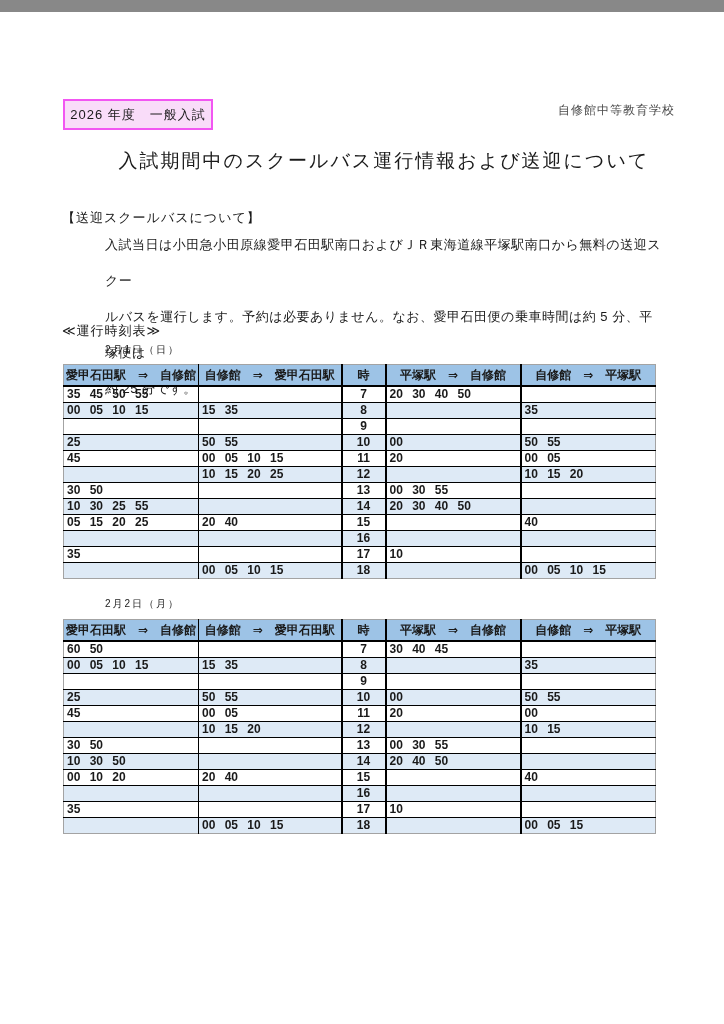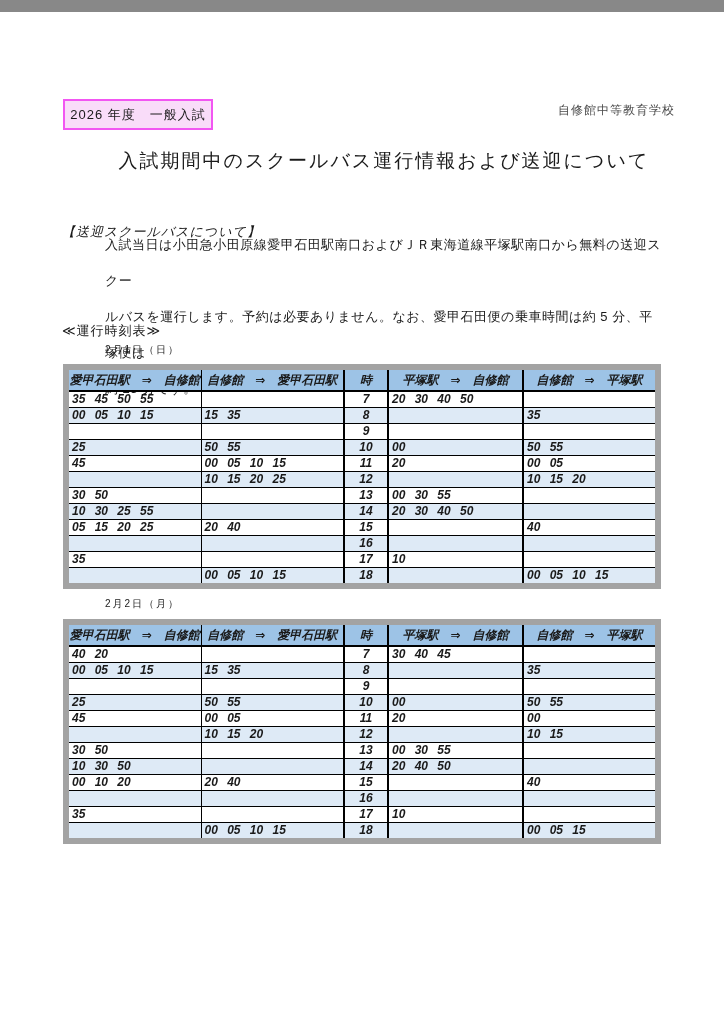--- a/index.html
+++ b/index.html
@@ -14,32 +14,31 @@
     font-size:13px; line-height:27px; text-align:center; letter-spacing:1px;
   }
   .school-name {
     position:absolute; top:90px; right:49px;
     font-size:12px; color:#4a4a4a; letter-spacing:1px;
   }
   .doc-title {
     position:absolute; left:0; right:0; top:136px; margin:0;
     text-align:center; font-size:19px; font-weight:normal; letter-spacing:2px;padding-left:44px;
   }
-  .section-heading { position:absolute; left:62px; top:211px; font-size:13px; letter-spacing:1px;font-style:italic; }
+  .section-heading { position:absolute; left:62px; top:197px; font-size:13px; letter-spacing:1px; }
   .body-text { position:absolute; left:105px; top:215px; width:560px; font-size:13px; line-height:36px; letter-spacing:0.5px; }
   .tt-heading { position:absolute; left:62px; top:310px; font-size:13px; letter-spacing:1px; }
   .date-label { position:absolute; left:105px; font-size:10px; letter-spacing:2px; }
   .date1 { top:331px; }
   .date2 { top:585px; }
 
   table.bus-table {
     position:absolute; left:63px; width:592px;
     border-collapse:collapse; table-layout:fixed;
-    border:6px solid #a3a3a3;
-    font-style:italic;
+    border:1px solid #a3a3a3;
   }
   .t1 { top:352px; }
   .t2 { top:607px; }
   table.bus-table th {
     background:var(--header-blue,#9DC3E6);
     border-bottom:2px solid #000;
     font-size:12px; font-weight:bold; height:20px; padding:0;
     text-align:center; overflow:hidden; white-space:nowrap;
   }
   table.bus-table td {
@@ -190,21 +189,21 @@
         <tr>
           <th class="col-0">愛甲石田駅　⇒　自修館</th>
           <th class="col-1">自修館　⇒　愛甲石田駅</th>
           <th class="col-2">時</th>
           <th class="col-3">平塚駅　⇒　自修館</th>
           <th class="col-4">自修館　⇒　平塚駅</th>
         </tr>
       </thead>
       <tbody>
         <tr>
-          <td class="col-0">40 20</td>
+          <td class="col-0">60 50</td>
           <td class="col-1"></td>
           <td class="col-2">7</td>
           <td class="col-3">30 40 45</td>
           <td class="col-4"></td>
         </tr>
         <tr>
           <td class="col-0">00 05 10 15</td>
           <td class="col-1">15 35</td>
           <td class="col-2">8</td>
           <td class="col-3"></td>

